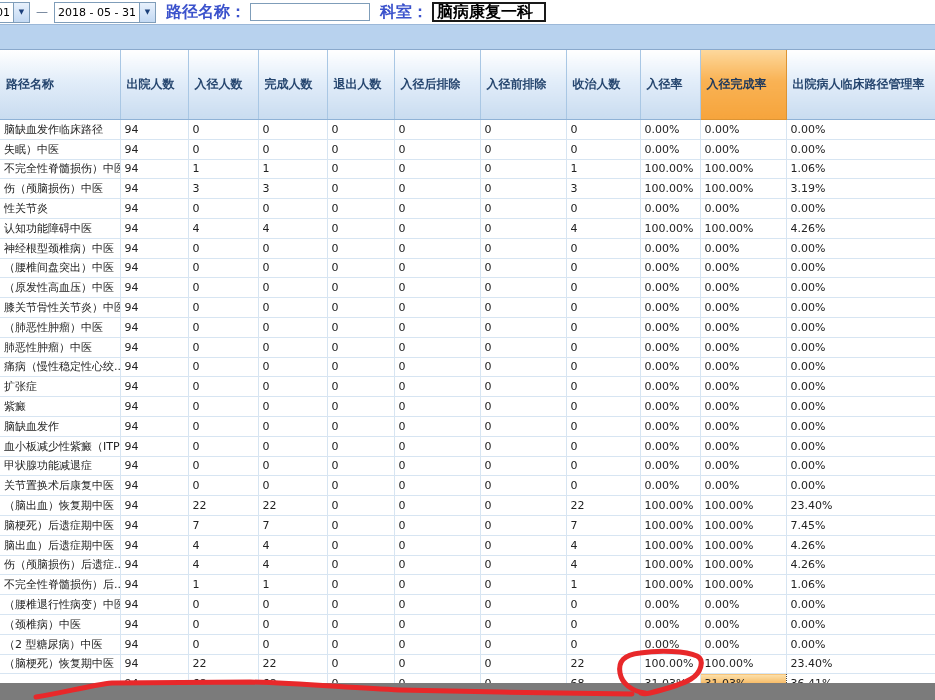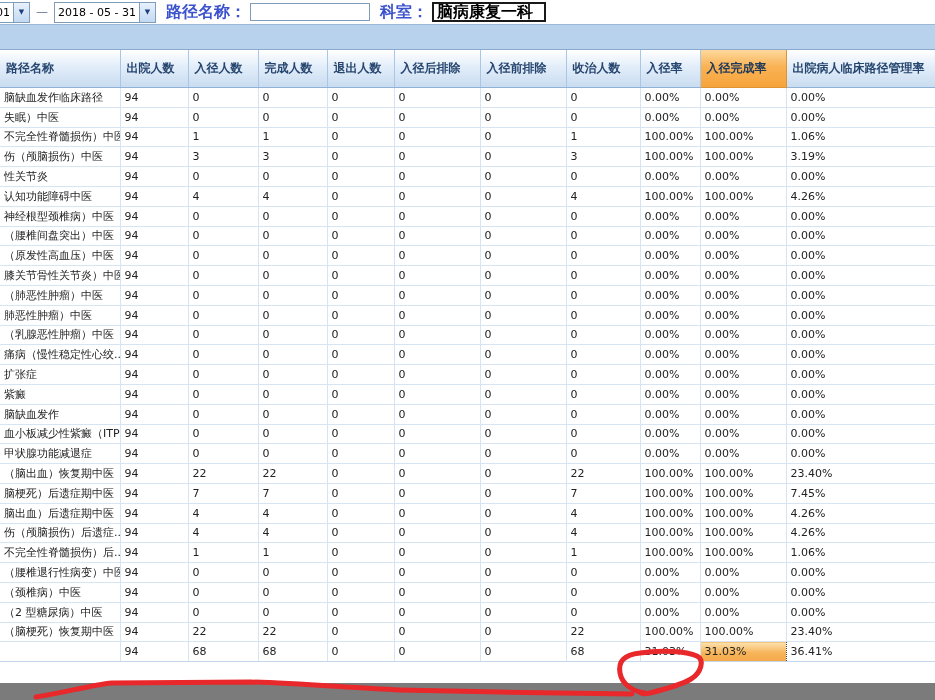--- a/index.html
+++ b/index.html
@@ -16,21 +16,21 @@
   .tb-label{color:#3b52cc;font-weight:bold;font-size:16px;margin:0 4px 0 10px;white-space:nowrap;}
   .tb-input{height:16px;border:1px solid #7f9db9;font-size:16px;padding:0 3px;width:112px;font-family:inherit;}
   .tb-input.dept{border:2px solid #1a1a1a;width:104px;font-weight:bold;}
 
   
   .blue-strip{position:absolute;top:24px;left:0;width:935px;height:25px;background:#b8d2ee;border-top:1px solid #9cb8d8;}
 
   
   .grid{position:absolute;top:49px;left:0;width:935px;height:634px;background:#fff;border-top:1px solid #8aa9cc;}
   table{border-collapse:collapse;table-layout:fixed;width:935px;}
-  th{height:37px;background:linear-gradient(#ffffff,#e2edf9 45%,#c9dcf0);border-right:1px solid #a9c7e4;border-bottom:1px solid #8fb2d6;font-size:12px;font-weight:bold;color:#25456e;text-align:left;padding:0 6px;white-space:nowrap;overflow:hidden;}
+  th{height:37px;background:linear-gradient(#ffffff,#e2edf9 45%,#c9dcf0);border-right:1px solid #a9c7e4;border-bottom:1px solid #8fb2d6;font-size:12px;font-weight:bold;color:#25456e;text-align:left;padding:16px 6px;white-space:nowrap;overflow:hidden;}
   th.hl{background:linear-gradient(#fdd89c,#f9b254 45%,#f6a43c);border-right:1px solid #dd9433;border-bottom:1px solid #dd9433;color:#203a5c;margin-top:19px;}
   td{height:18.8px;font-size:11px;color:#222;padding:0 4px;border-right:1px solid #d7e5f2;border-bottom:1px solid #d7e5f2;white-space:nowrap;overflow:hidden;text-overflow:clip;background:#ffffff;}
   tr[data-name="total-row"] td{border-bottom:1px solid #c3d6ea;}
   td.selected{background:linear-gradient(#fce2ae,#f7b459 55%,#f3a94a);border:1px dotted #444;}
 
   
   .statusbar{position:absolute;top:683px;left:0;width:935px;height:17px;background:#7b7b7b;}
 
   
   .annotation{position:absolute;top:0;left:0;width:935px;height:700px;pointer-events:none;z-index:10;}
@@ -239,33 +239,20 @@
             <td data-name="value-cell">0</td>
             <td data-name="value-cell">0</td>
             <td data-name="value-cell">0</td>
             <td data-name="value-cell">0</td>
             <td data-name="value-cell">0</td>
             <td data-name="value-cell">0.00%</td>
             <td data-name="value-cell">0.00%</td>
             <td data-name="value-cell">0.00%</td>
           </tr>
           <tr data-name="table-row">
-            <td data-name="pathway-name-cell">（乳腺恶性肿瘤）中医</td>
-            <td data-name="value-cell">94</td>
-            <td data-name="value-cell">0</td>
-            <td data-name="value-cell">0</td>
-            <td data-name="value-cell">0</td>
-            <td data-name="value-cell">0</td>
-            <td data-name="value-cell">0</td>
-            <td data-name="value-cell">0</td>
-            <td data-name="value-cell">0.00%</td>
-            <td data-name="value-cell">0.00%</td>
-            <td data-name="value-cell">0.00%</td>
-          </tr>
-          <tr data-name="table-row">
             <td data-name="pathway-name-cell">痛病（慢性稳定性心绞...</td>
             <td data-name="value-cell">94</td>
             <td data-name="value-cell">0</td>
             <td data-name="value-cell">0</td>
             <td data-name="value-cell">0</td>
             <td data-name="value-cell">0</td>
             <td data-name="value-cell">0</td>
             <td data-name="value-cell">0</td>
             <td data-name="value-cell">0.00%</td>
             <td data-name="value-cell">0.00%</td>
@@ -318,20 +305,33 @@
             <td data-name="value-cell">0</td>
             <td data-name="value-cell">0</td>
             <td data-name="value-cell">0</td>
             <td data-name="value-cell">0</td>
             <td data-name="value-cell">0.00%</td>
             <td data-name="value-cell">0.00%</td>
             <td data-name="value-cell">0.00%</td>
           </tr>
           <tr data-name="table-row">
             <td data-name="pathway-name-cell">甲状腺功能减退症</td>
+            <td data-name="value-cell">94</td>
+            <td data-name="value-cell">0</td>
+            <td data-name="value-cell">0</td>
+            <td data-name="value-cell">0</td>
+            <td data-name="value-cell">0</td>
+            <td data-name="value-cell">0</td>
+            <td data-name="value-cell">0</td>
+            <td data-name="value-cell">0.00%</td>
+            <td data-name="value-cell">0.00%</td>
+            <td data-name="value-cell">0.00%</td>
+          </tr>
+          <tr data-name="table-row">
+            <td data-name="pathway-name-cell">关节置换术后康复中医</td>
             <td data-name="value-cell">94</td>
             <td data-name="value-cell">0</td>
             <td data-name="value-cell">0</td>
             <td data-name="value-cell">0</td>
             <td data-name="value-cell">0</td>
             <td data-name="value-cell">0</td>
             <td data-name="value-cell">0</td>
             <td data-name="value-cell">0.00%</td>
             <td data-name="value-cell">0.00%</td>
             <td data-name="value-cell">0.00%</td>

